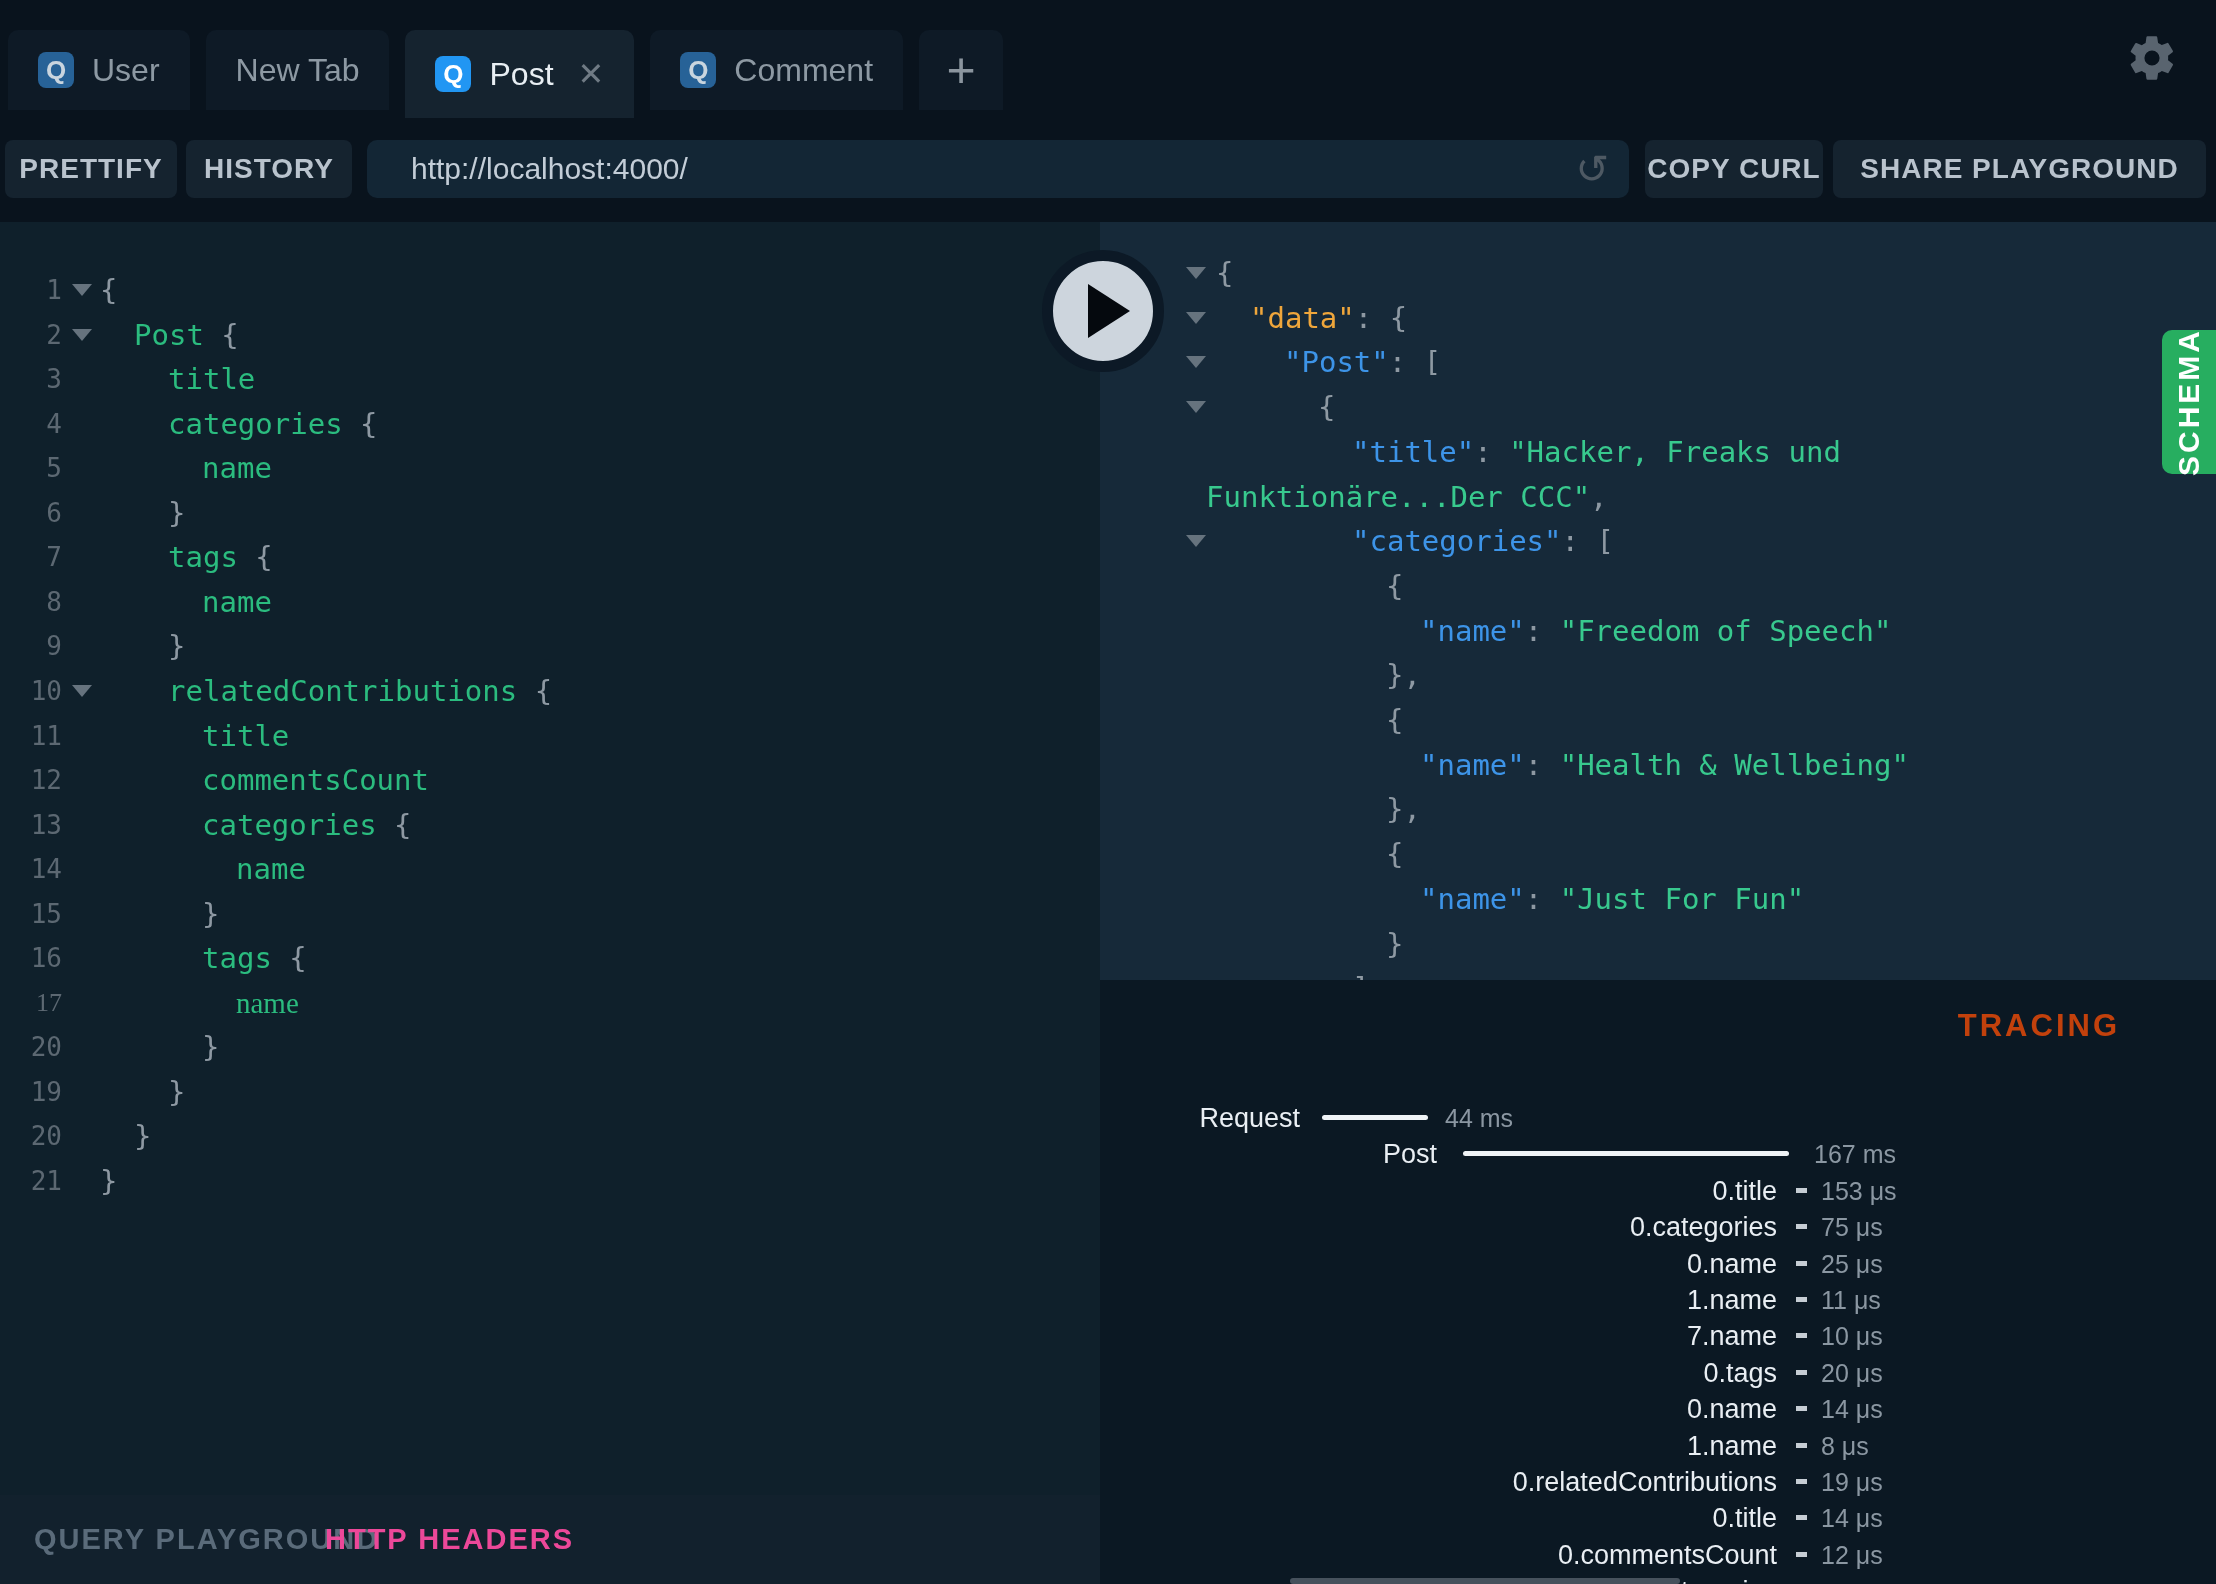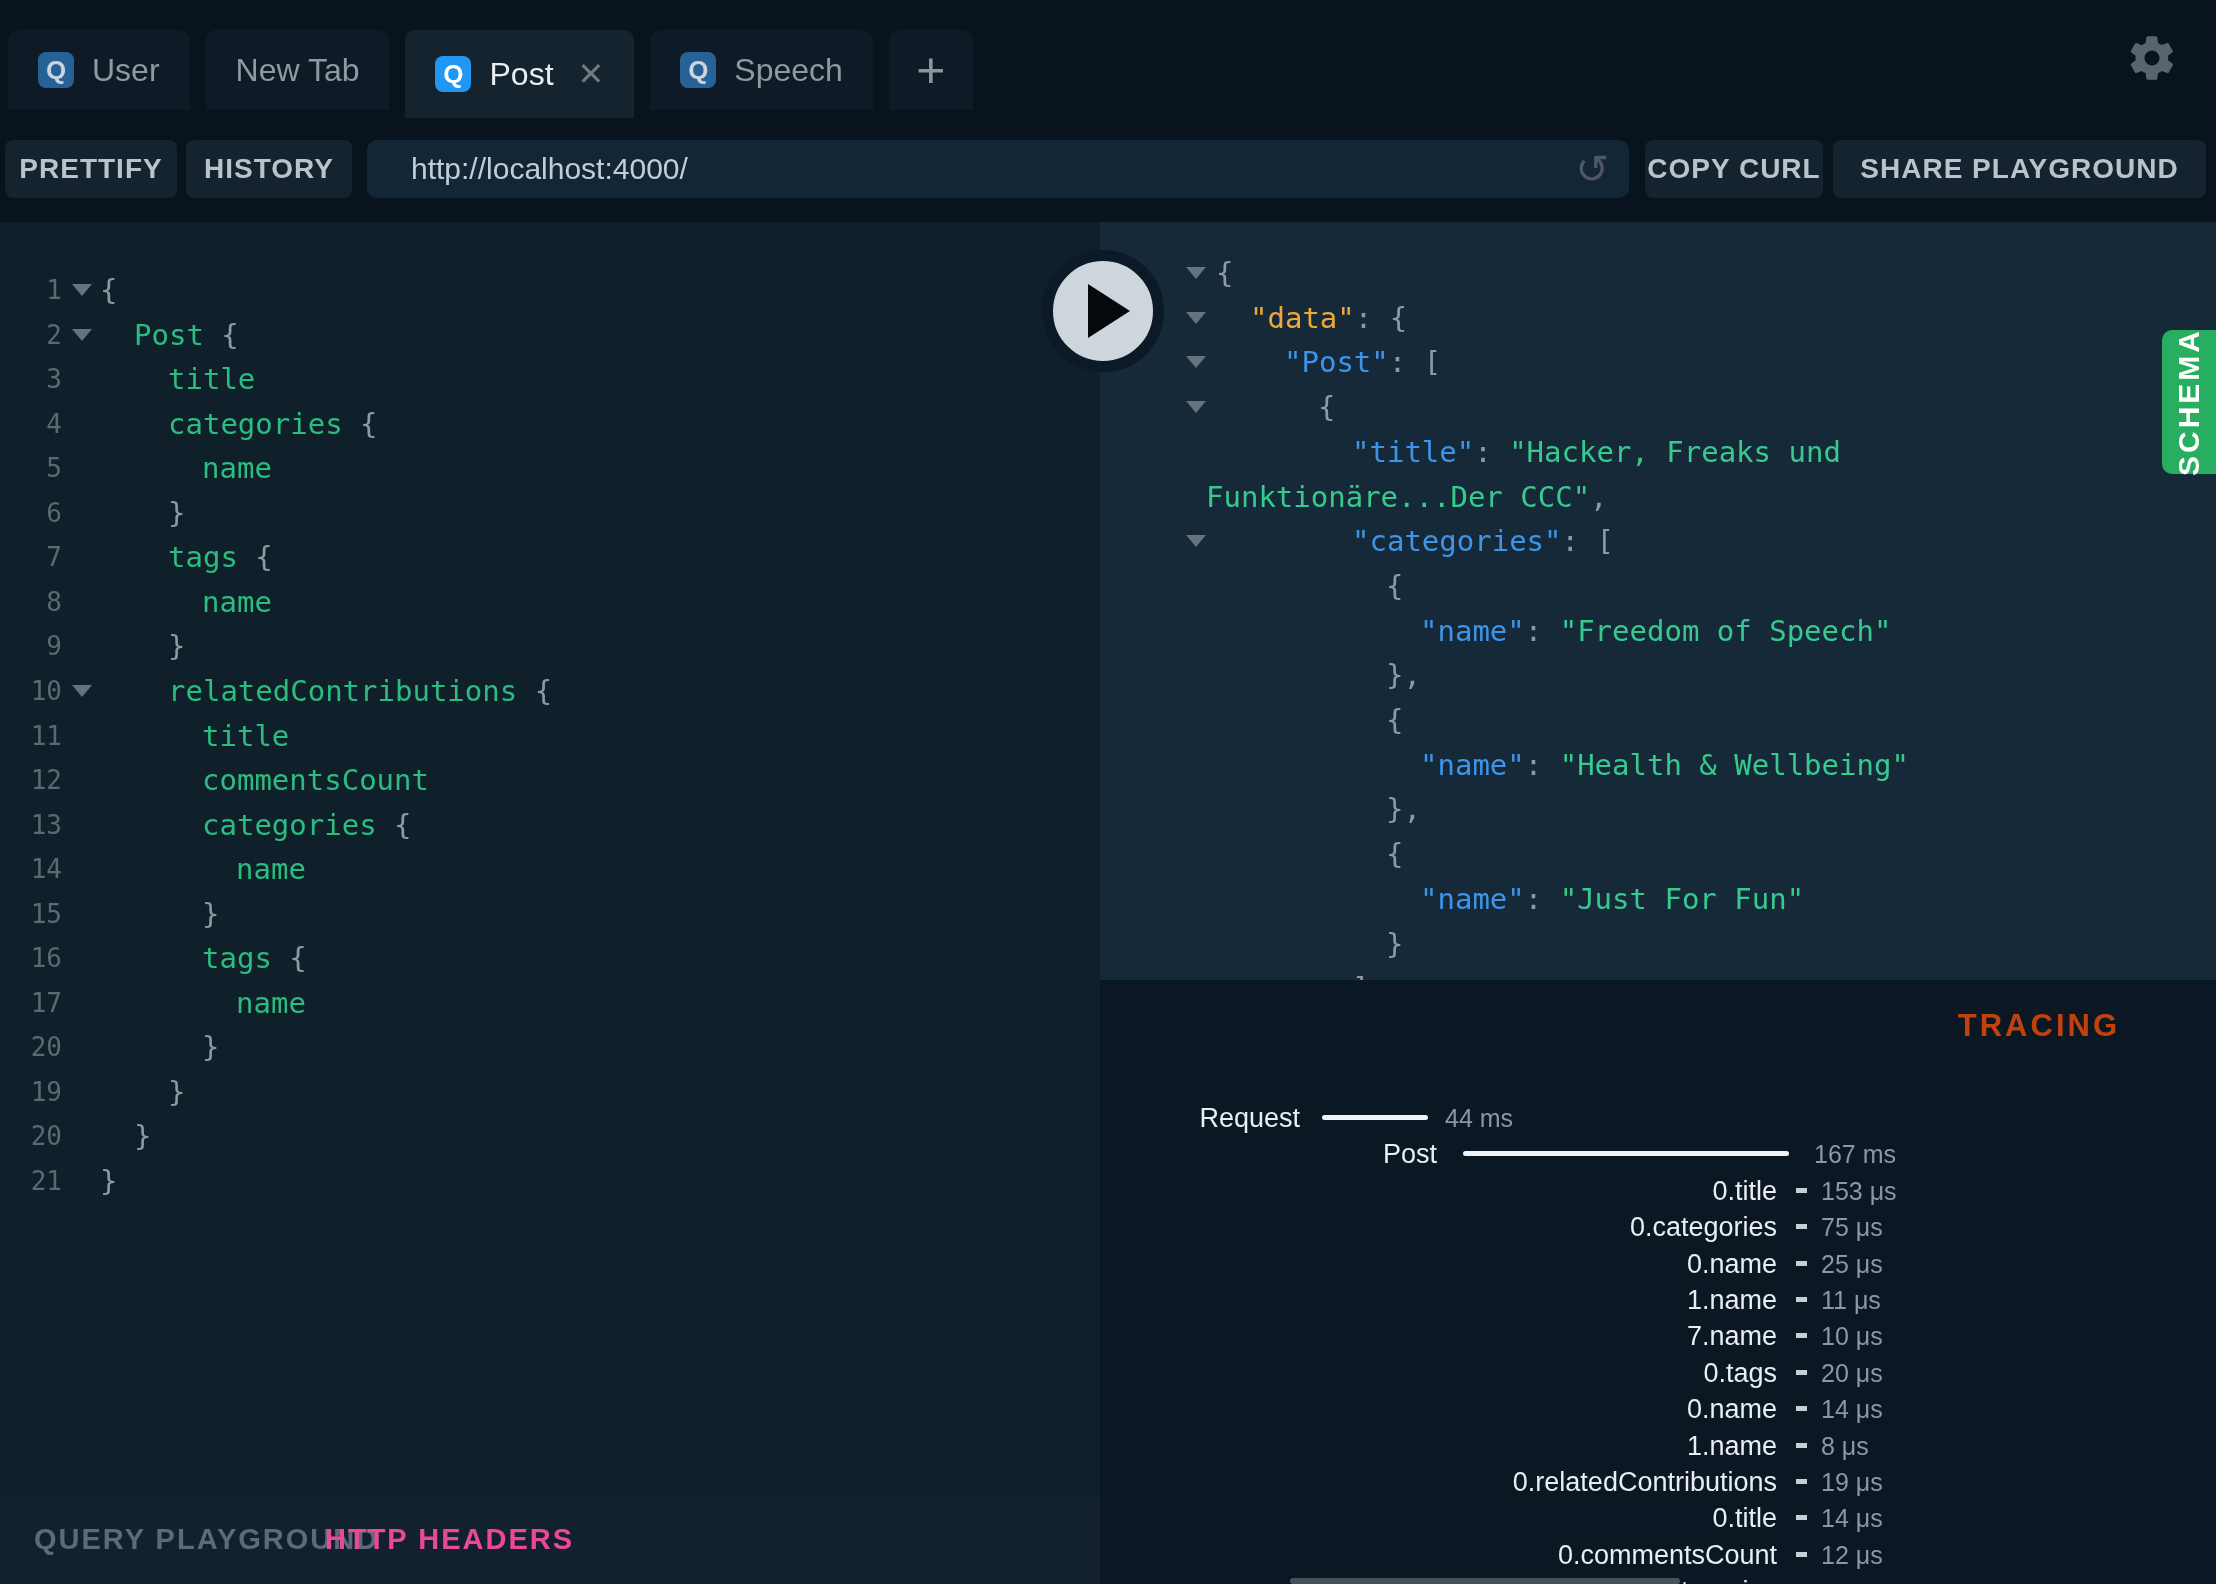--- a/index.html
+++ b/index.html
@@ -96,21 +96,21 @@
       <div class="tab">
         <span class="tab-label">New Tab</span>
       </div>
       <div class="tab active">
         <span class="badge">Q</span>
         <span class="tab-label">Post</span>
         <span class="tab-close">✕</span>
       </div>
       <div class="tab">
         <span class="badge">Q</span>
-        <span class="tab-label">Speech</span>
+        <span class="tab-label">Comment</span>
       </div>
       <div class="tab-plus">+</div>
     </div>
 
   <div id="settings-btn">
     <svg width="52" height="52" viewBox="0 0 24 24" fill="#59646F">
       <path d="M19.4 13c.04-.32.06-.66.06-1s-.02-.68-.06-1l2.1-1.65a.5.5 0 0 0 .12-.64l-2-3.46a.5.5 0 0 0-.6-.22l-2.49 1a7.3 7.3 0 0 0-1.73-1l-.38-2.65A.5.5 0 0 0 13.92 2h-4a.5.5 0 0 0-.5.42L9.05 5.07c-.63.25-1.2.59-1.73 1l-2.49-1a.5.5 0 0 0-.6.22l-2 3.46a.5.5 0 0 0 .12.64L4.45 11c-.04.32-.06.66-.06 1s.02.68.06 1l-2.1 1.65a.5.5 0 0 0-.12.64l2 3.46c.14.24.42.33.6.22l2.49-1c.53.41 1.1.75 1.73 1l.38 2.65a.5.5 0 0 0 .5.42h4a.5.5 0 0 0 .5-.42l.38-2.65c.63-.25 1.2-.59 1.73-1l2.49 1c.23.09.5 0 .6-.22l2-3.46a.5.5 0 0 0-.12-.64L19.4 13zM12 15.5a3.5 3.5 0 1 1 0-7 3.5 3.5 0 0 1 0 7z"></path>
     </svg>
   </div>
 
@@ -134,21 +134,21 @@
     <div class="code-line" style="top: 313px;"><span class="lnum">7</span><span class="code" style="left: 168px;"><span class="tok-f">tags</span><span class="tok-p"> {</span></span></div>
     <div class="code-line" style="top: 358px;"><span class="lnum">8</span><span class="code" style="left: 202px;"><span class="tok-f">name</span></span></div>
     <div class="code-line" style="top: 402px;"><span class="lnum">9</span><span class="code" style="left: 168px;"><span class="tok-p">}</span></span></div>
     <div class="code-line" style="top: 447px;"><span class="lnum">10</span><span class="fold" style="left: 72px;"></span><span class="code" style="left: 168px;"><span class="tok-f">relatedContributions</span><span class="tok-p"> {</span></span></div>
     <div class="code-line" style="top: 492px;"><span class="lnum">11</span><span class="code" style="left: 202px;"><span class="tok-f">title</span></span></div>
     <div class="code-line" style="top: 536px;"><span class="lnum">12</span><span class="code" style="left: 202px;"><span class="tok-f">commentsCount</span></span></div>
     <div class="code-line" style="top: 581px;"><span class="lnum">13</span><span class="code" style="left: 202px;"><span class="tok-f">categories</span><span class="tok-p"> {</span></span></div>
     <div class="code-line" style="top: 625px;"><span class="lnum">14</span><span class="code" style="left: 236px;"><span class="tok-f">name</span></span></div>
     <div class="code-line" style="top: 670px;"><span class="lnum">15</span><span class="code" style="left: 202px;"><span class="tok-p">}</span></span></div>
     <div class="code-line" style="top: 714px;"><span class="lnum">16</span><span class="code" style="left: 202px;"><span class="tok-f">tags</span><span class="tok-p"> {</span></span></div>
-    <div class="code-line" style="top: 759px;"><span class="lnum">17</span><span class="code" style="left: 236px;"><span class="tok-f">name</span></span></div>
+    <div class="code-line" style="top: 759px; font-family: Liberation Serif, serif;"><span class="lnum">17</span><span class="code" style="left: 236px;"><span class="tok-f">name</span></span></div>
     <div class="code-line" style="top: 803px;"><span class="lnum">20</span><span class="code" style="left: 202px;"><span class="tok-p">}</span></span></div>
     <div class="code-line" style="top: 848px;"><span class="lnum">19</span><span class="code" style="left: 168px;"><span class="tok-p">}</span></span></div>
     <div class="code-line" style="top: 892px;"><span class="lnum">20</span><span class="code" style="left: 134px;"><span class="tok-p">}</span></span></div>
     <div class="code-line" style="top: 937px;"><span class="lnum">21</span><span class="code" style="left: 100px;"><span class="tok-p">}</span></span></div>
   </div>
 <div id="response-pane" class="mono">
     <div class="code-line" style="top: 29px;"><span class="fold" style="left: 86px;"></span><span class="code" style="left: 116px;"><span class="tok-p">{</span></span></div>
     <div class="code-line" style="top: 74px;"><span class="fold" style="left: 86px;"></span><span class="code" style="left: 150px;"><span class="tok-d">"data"</span><span class="tok-p">: {</span></span></div>
     <div class="code-line" style="top: 118px;"><span class="fold" style="left: 86px;"></span><span class="code" style="left: 184px;"><span class="tok-k">"Post"</span><span class="tok-p">: [</span></span></div>
     <div class="code-line" style="top: 163px;"><span class="fold" style="left: 86px;"></span><span class="code" style="left: 218px;"><span class="tok-p">{</span></span></div>

